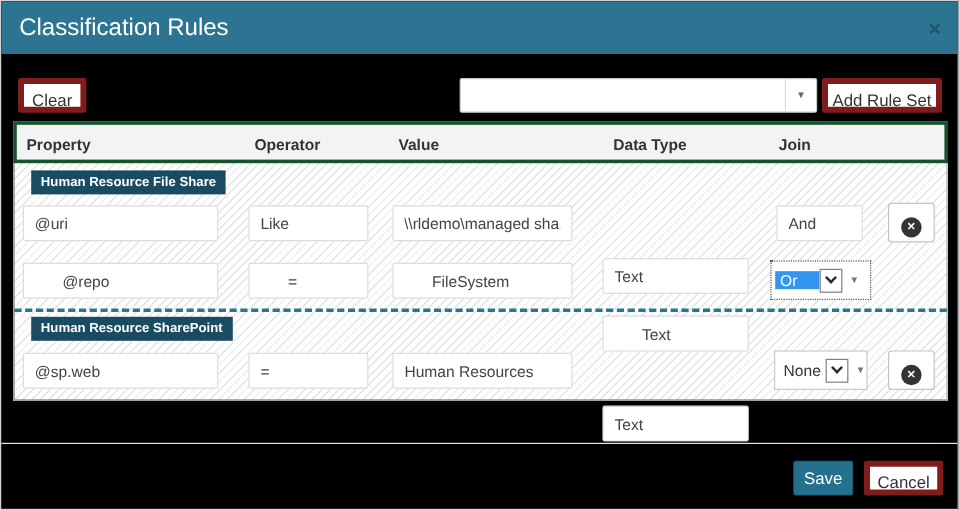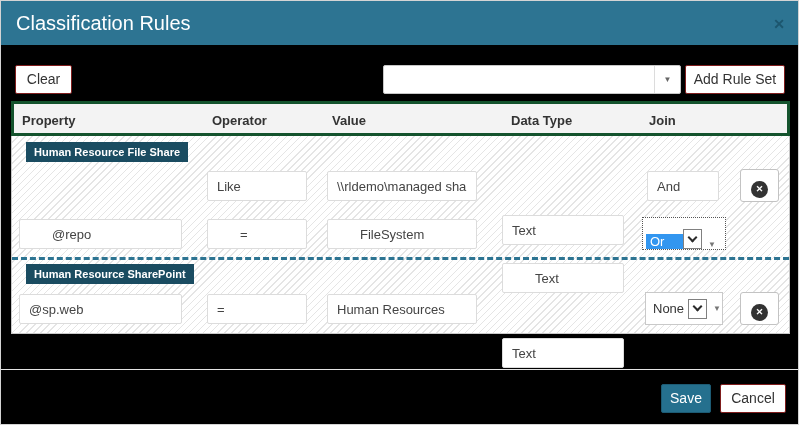--- a/index.html
+++ b/index.html
@@ -6,21 +6,21 @@
   html,body { background:#e9e9e9; }
   body { font-family:"Liberation Sans", sans-serif; }
   .dialog { position:relative; width:799px; height:425px; background:#000000; border:1px solid #d4d4d4; overflow:hidden; }
 
   
   .titlebar { position:absolute; left:0; top:0; width:799px; height:44px; background:#2d7492; }
   .title { position:absolute; left:15px; top:0; line-height:44px; color:#fff; font-size:20px; font-weight:400; }
   .close-btn { position:absolute; right:10px; top:12px; width:22px; height:22px; color:#1c566e; font-size:14px; font-weight:bold; text-align:center; line-height:22px; cursor:pointer; }
 
   
-  .btn { position:absolute; background:#fff; border:1px solid #7f1d1d; border-radius:2px; font-size:14px; color:#333; text-align:center; cursor:pointer; }
+  .btn { position:absolute; background:#fff; border:5px solid #7f1d1d; border-radius:2px; font-size:14px; color:#333; text-align:center; cursor:pointer; }
   .clear-btn { left:14px; top:64px; width:57px; height:29px; line-height:27px; }
   .add-btn   { left:684px; top:64px; width:100px; height:29px; line-height:27px; }
   .ruleset-combo { position:absolute; left:382px; top:64px; width:298px; height:29px; border:1px solid #c7c7c7; background:#fff; border-radius:2px; }
   .ruleset-combo .combo-value { position:absolute; left:8px; top:0; right:30px; line-height:27px; font-size:13px; color:#444; overflow:hidden; white-space:nowrap; }
   .ruleset-combo .combo-arrow-box { position:absolute; right:0; top:0; width:26px; height:27px; border-left:1px solid #dcdcdc; text-align:center; line-height:27px; font-size:8px; color:#666; cursor:pointer; }
 
   
   .table { position:absolute; left:10px; top:100px; width:779px; height:233px; }
   .thead { position:absolute; left:0; top:0; width:779px; height:35px; background:#f3f3f3; border:3px solid #14532d; }
   .th { position:absolute; top:0; line-height:33px; font-weight:bold; font-size:13px; color:#333; white-space:nowrap; }
@@ -44,21 +44,21 @@
   .c-join  { left:635px; width:72px;  }
 
   .dashed-sep { position:absolute; left:0; right:0; top:121px; border-top:3px dashed #2d7492; }
 
   .delete-btn { position:absolute; left:728px; width:39px; height:33px; background:#fff; border:1px solid #c3c3c3; border-radius:3px; cursor:pointer; }
   .delete-btn.r1d { top:33px; } .delete-btn.r3d { top:156px; }
   .delete-icon { display:block; margin:7px auto 0; width:17px; height:17px; background:#333; border-radius:50%; color:#fff; font-size:9px; line-height:17px; text-align:center; font-weight:bold; }
 
   
   .join-combo { position:absolute; height:33px; background:#fff; border:1px solid #c9c9c9; display:flex; align-items:center; cursor:pointer; }
-  .join-combo.jc2 { left:630px; top:81px;  width:84px; border:1px dotted #555;align-items:flex-end; }
+  .join-combo.jc2 { left:630px; top:81px;  width:84px; border:1px dotted #555; }
   .join-combo.jc3 { left:633px; top:156px; width:78px; }
   .join-text { font-size:13px; color:#333; padding:0 4px; margin-left:3px; white-space:nowrap; }
   .join-text.selected { background:#3296f0; color:#fff; min-width:37px; }
   .chevron-box { width:19px; height:20px; border:1px solid #808080; display:flex; align-items:center; justify-content:center; background:#fff; flex:none; }
   .chevron { width:7px; height:7px; border-right:2px solid #2b2b2b; border-bottom:2px solid #2b2b2b; transform:rotate(45deg); margin-top:-4px; }
   .side-arrow { font-size:8px; color:#777; margin:0 4px 0 6px; }
 
   
   .footer-divider { position:absolute; left:0; top:368px; width:799px; border-top:1px solid #e4e4e4; }
   .save-btn   { left:660px; top:383px; width:50px; height:29px; line-height:27px; background:#25708e; border:1px solid #1d5b74; color:#fff; }
@@ -87,20 +87,21 @@
       <span class="th th-operator">Operator</span>
       <span class="th th-value">Value</span>
       <span class="th th-datatype">Data Type</span>
       <span class="th th-join">Join</span>
     </div>
 
     <div class="tbody">
 
       <span class="badge badge-1">Human Resource File Share</span>
 
+      <input class="cell-input r1 c-prop" readonly="" value="@uri" style="">
       <input class="cell-input r1 c-oper" readonly="" value="Like" style="">
       <input class="cell-input r1 c-val" readonly="" value="\\rldemo\managed sha..." style="">
       <input class="cell-input r1 c-dtype" readonly="" value="Text" style="">
       <input class="cell-input r1 c-join" readonly="" value="And" style="">
       <button class="delete-btn r1d">
         <span class="delete-icon">✕</span>
       </button>
 
       <input class="cell-input r2 c-prop" readonly="" value="@repo" style="">
       <input class="cell-input r2 c-oper" readonly="" value="=" style="">

